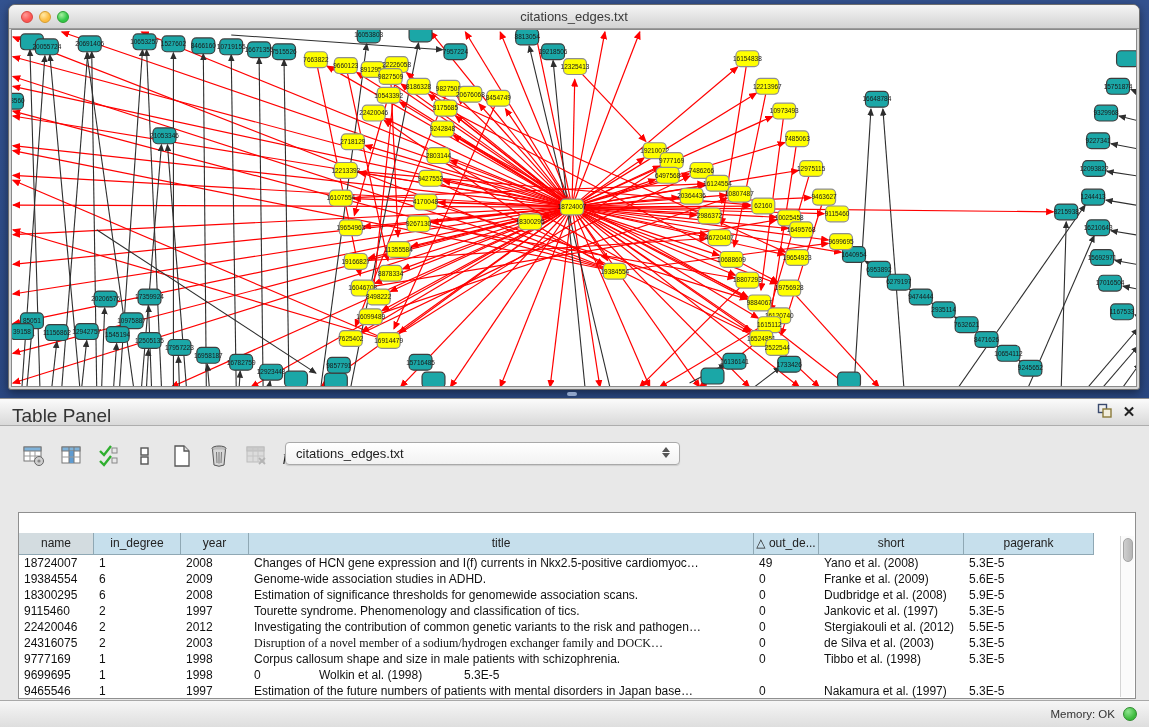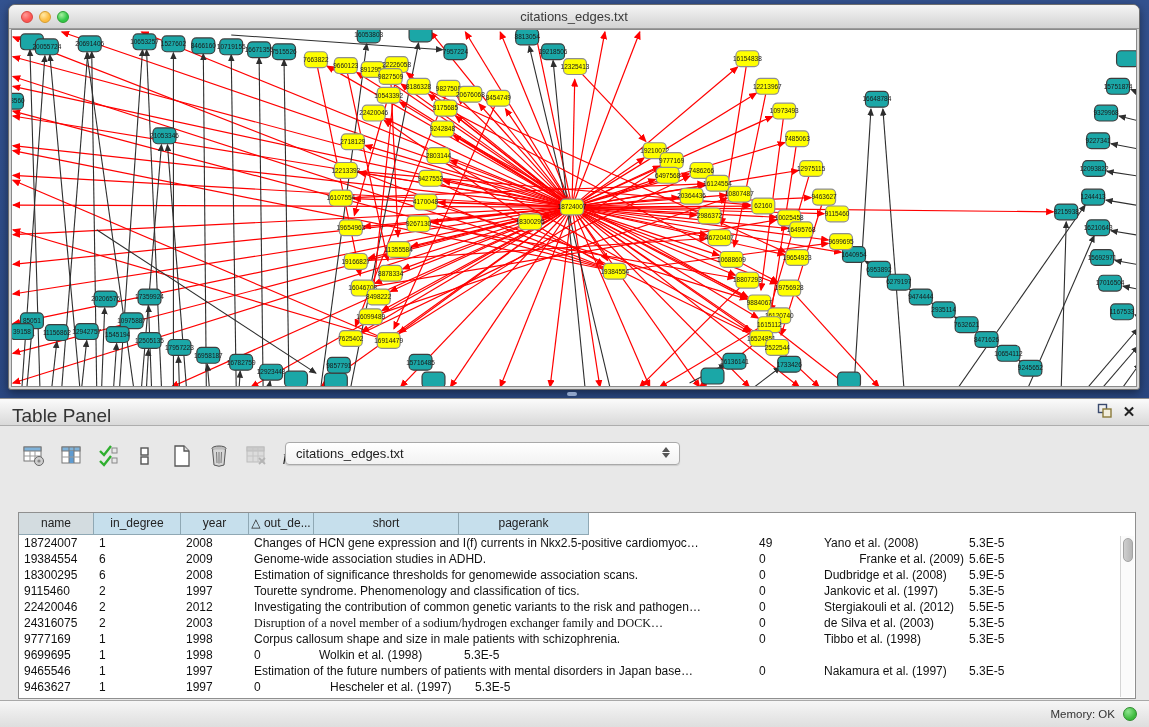--- a/index.html
+++ b/index.html
@@ -39,21 +39,21 @@
   .toolbar { position:absolute; left:20px; top:14px; height:32px; display:flex; align-items:center; gap:9px; }
   .tb-btn { width:28px; height:28px; border:none; background:transparent; padding:2px; }
   .fx-label { font-family:"Liberation Serif",serif; font-style:italic; font-size:15px; color:#222; padding:0 2px; }
   .combo { position:absolute; left:285px; top:16px; width:395px; height:23px; background:linear-gradient(180deg,#ffffff,#f2f2f2);
     border:1px solid #a9a9a9; border-radius:4px; font-size:13px; color:#222; line-height:21px; padding-left:10px; box-shadow:0 1px 1px rgba(0,0,0,.12); }
   .combo-arrows { position:absolute; right:8px; top:3px; width:9px; }
   .combo-arrows div { width:0; height:0; border-left:4px solid transparent; border-right:4px solid transparent; margin:1px 0; }
   .arr-up { border-bottom:5px solid #555; } .arr-dn { border-top:5px solid #555; }
 
   .grid-table { position:absolute; left:18px; top:86px; width:1118px; height:187px; background:#fff; border:1px solid #8f8f8f; overflow:hidden; }
-  .g-header { display:flex; height:22px; }
+  .g-header { display:flex; height:22px;margin-top:20px; }
   .g-th { flex:none; border-right:1px solid #8fa8b4; border-bottom:1px solid #8fa8b4; background:#c6dfec;
     font-size:12px; color:#222; text-align:center; line-height:21px; overflow:hidden; white-space:nowrap; }
   .g-th.first { background:#d3dce0; }
   .g-row { display:flex; height:16px; }
   .g-td { flex:none; font-size:12px; color:#101010; line-height:16px; padding-left:5px; overflow:hidden; white-space:nowrap; }
   .v-scroll { position:absolute; right:1px; top:23px; bottom:1px; width:14px; background:#fbfbfb; border-left:1px solid #d5d5d5; }
   .v-thumb { position:absolute; left:2px; top:2px; width:10px; height:24px; background:linear-gradient(90deg,#cfcfcf,#b5b5b5); border:1px solid #a3a3a3; border-radius:5px; }
 
   .seg { position:absolute; left:50%; top:276px; transform:translateX(-50%); display:flex;
     border:1px solid #a5a5a5; border-radius:5px; overflow:hidden; background:#fff; box-shadow:0 1px 1px rgba(0,0,0,.15); }
@@ -870,41 +870,42 @@
           <div class="arr-up"></div>
             <div class="arr-dn"></div>
         </span>
       </div>
 
       <div class="grid-table">
         <div class="g-header" id="g-header">
             <div class="g-th first" style="width: 75px;">name</div>
             <div class="g-th" style="width: 87px;">in_degree</div>
             <div class="g-th" style="width: 68px;">year</div>
+            <div class="g-th" style="width: 505px;">title</div>
             <div class="g-th" style="width: 65px;">△ out_de...</div>
             <div class="g-th" style="width: 145px;">short</div>
             <div class="g-th" style="width: 130px;">pagerank</div>
           </div>
         <div id="g-rows">
             <div class="g-row">
               <div class="g-td" style="width: 75px;">18724007</div>
               <div class="g-td" style="width: 87px;">1</div>
               <div class="g-td" style="width: 68px;">2008</div>
               <div class="g-td" style="width: 505px;">Changes of HCN gene expression and I(f) currents in Nkx2.5-positive cardiomyoc…</div>
               <div class="g-td" style="width: 65px;">49</div>
               <div class="g-td" style="width: 145px;">Yano et al. (2008)</div>
               <div class="g-td" style="width: 130px;">5.3E-5</div>
             </div>
             <div class="g-row">
               <div class="g-td" style="width: 75px;">19384554</div>
               <div class="g-td" style="width: 87px;">6</div>
               <div class="g-td" style="width: 68px;">2009</div>
               <div class="g-td" style="width: 505px;">Genome-wide association studies in ADHD.</div>
               <div class="g-td" style="width: 65px;">0</div>
-              <div class="g-td" style="width: 145px; text-align: right;">Franke et al. (2009)</div>
+              <div class="g-td" style="width: 145px;">Franke et al. (2009)</div>
               <div class="g-td" style="width: 130px;">5.6E-5</div>
             </div>
             <div class="g-row">
               <div class="g-td" style="width: 75px;">18300295</div>
               <div class="g-td" style="width: 87px;">6</div>
               <div class="g-td" style="width: 68px;">2008</div>
               <div class="g-td" style="width: 505px;">Estimation of significance thresholds for genomewide association scans.</div>
               <div class="g-td" style="width: 65px;">0</div>
               <div class="g-td" style="width: 145px;">Dudbridge et al. (2008)</div>
               <div class="g-td" style="width: 130px;">5.9E-5</div>

